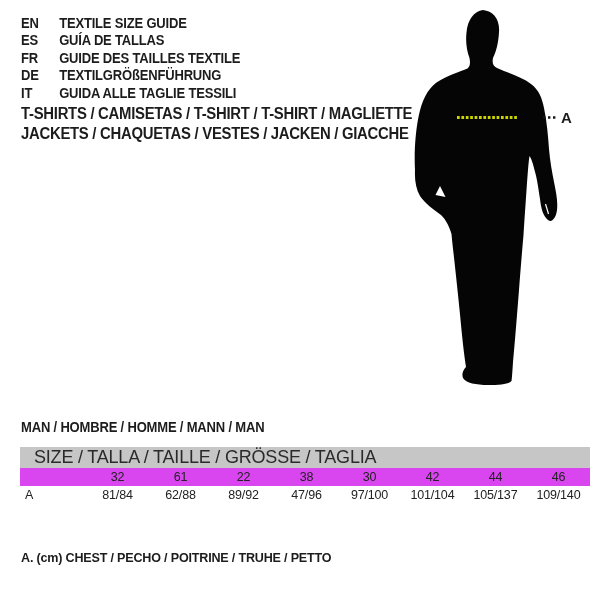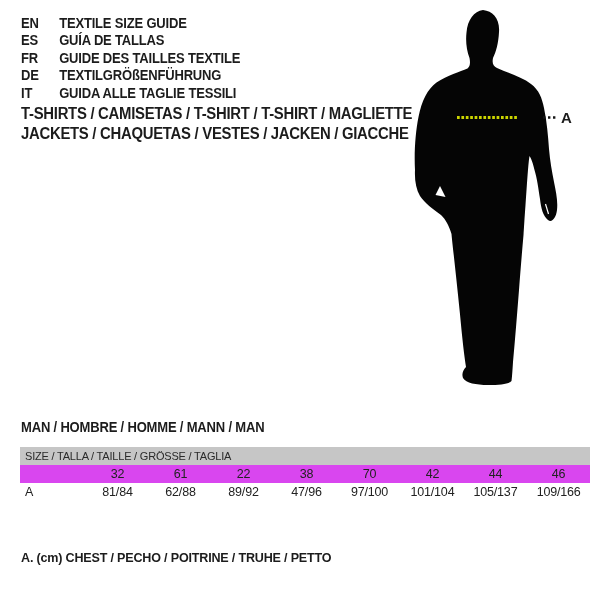--- a/index.html
+++ b/index.html
@@ -28,21 +28,21 @@
   .measure-label{position:absolute;left:561px;top:109px;font-weight:700;font-size:15px;letter-spacing:-0.2px;}
 
   
   .section-title{position:absolute;left:21px;top:419px;font-weight:700;font-size:14px;letter-spacing:-0.2px;white-space:nowrap;}
 
   
   .size-table{position:absolute;left:20px;top:447px;width:570px;border-collapse:collapse;table-layout:fixed;
               font-size:12.5px;letter-spacing:-0.2px;color:#222;}
   .size-table td{height:18px;padding:0;text-align:center;vertical-align:middle;}
   .size-table td.lbl{text-align:left;padding-left:5px;}
-  .size-table tr.thead td{text-align:left;padding-left:5px;font-size:11px;color:#2a2a2a;}
+  .size-table tr.thead td{text-align:left;padding-left:14px;font-size:18px;color:#2a2a2a;}
   .size-table col.c-label{width:66px;}
   .size-table col.c-data{width:63px;}
 
   
   .footnote{position:absolute;left:21px;top:550px;font-weight:700;font-size:13.5px;letter-spacing:-0.2px;white-space:nowrap;}
 </style>
 </head>
 <body>
 
 <div>
@@ -136,34 +136,34 @@
     <tbody>
       <tr class="thead">
         <td colspan="9" style="background: rgb(198, 198, 198);">SIZE / TALLA / TAILLE / GRÖSSE / TAGLIA</td>
       </tr>
       <tr style="background: #d946ef;">
         <td class="lbl"></td>
         <td>32</td>
         <td>61</td>
         <td>22</td>
         <td>38</td>
-        <td>70</td>
+        <td>30</td>
         <td>42</td>
         <td>44</td>
         <td>46</td>
       </tr>
       <tr style="background: rgb(255, 255, 255);">
         <td class="lbl">A</td>
         <td>81/84</td>
         <td>62/88</td>
         <td>89/92</td>
         <td>47/96</td>
         <td>97/100</td>
         <td>101/104</td>
         <td>105/137</td>
-        <td>109/166</td>
+        <td>109/140</td>
       </tr>
     </tbody>
   </table>
 
   <div class="footnote cond">A. (cm) CHEST / PECHO / POITRINE / TRUHE / PETTO</div>
 
 </div>
 
 </body></html>

